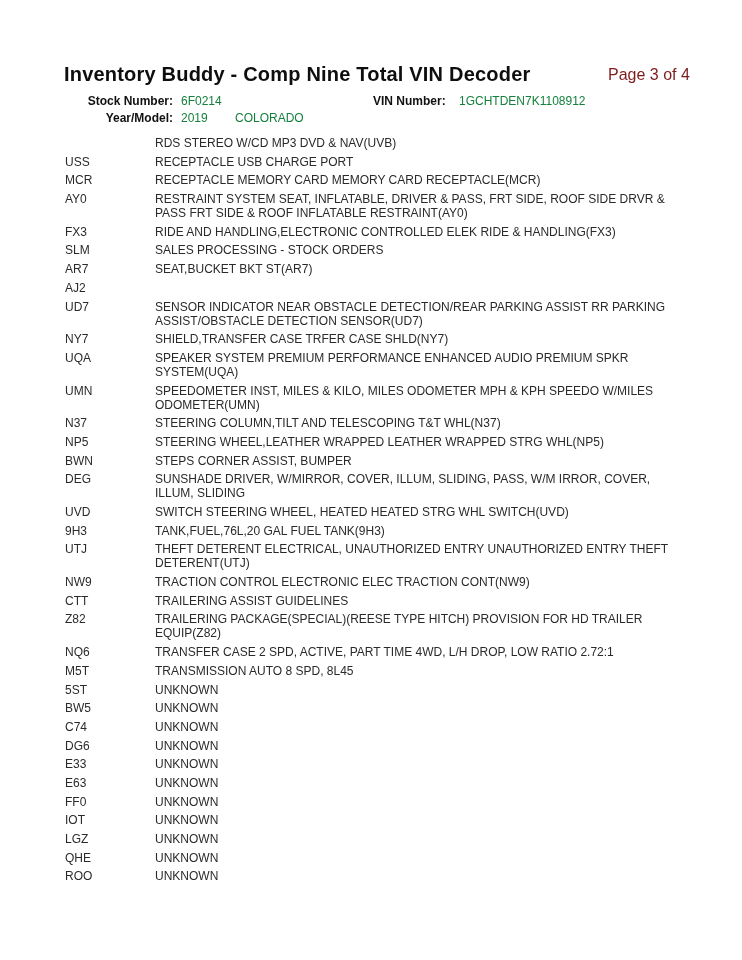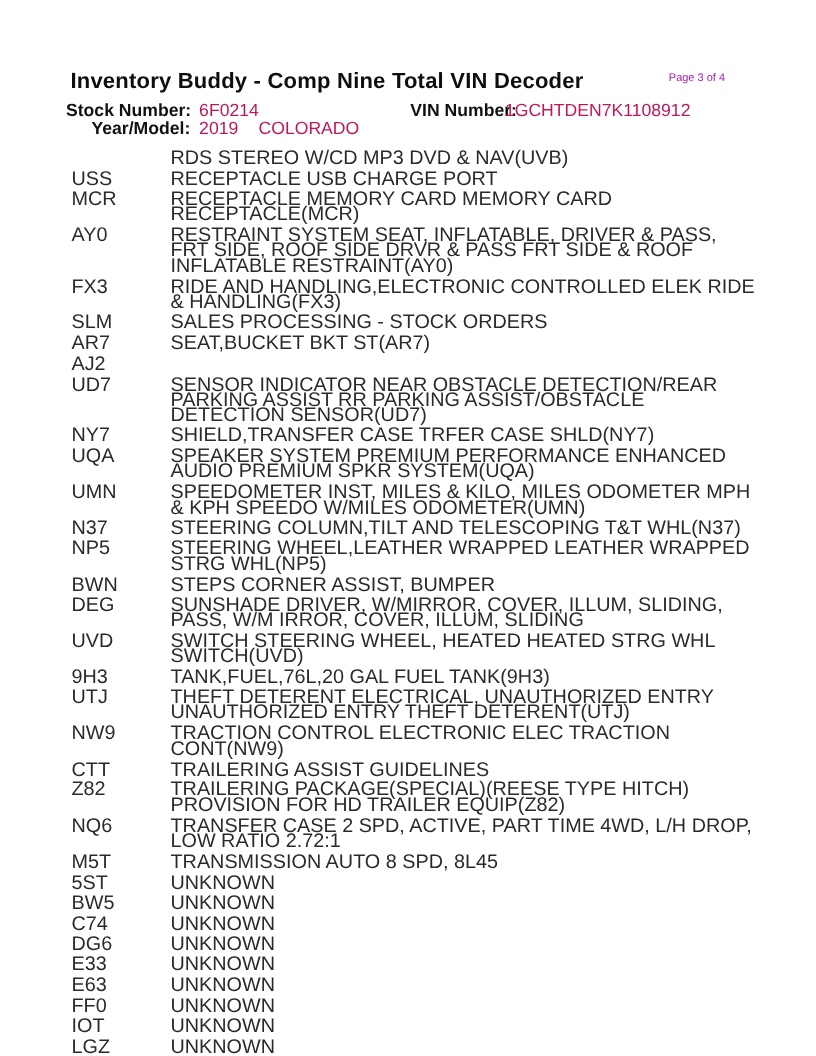--- a/index.html
+++ b/index.html
@@ -21,46 +21,46 @@
     line-height: 24px;
     font-weight: bold;
     color: #0e0e0e;
     letter-spacing: 0.2px;
     white-space: nowrap;
   }
   .page-indicator {
     position: absolute;
     left: 608px;
     top: 66px;
-    font-size: 10px;
-    color: #a21caf;
+    font-size: 16px;
+    color: #7f1d1d;
     white-space: nowrap;
   }
-  .fld { position: absolute; font-size: 16px; line-height: 14px; white-space: nowrap; }
+  .fld { position: absolute; font-size: 12px; line-height: 14px; white-space: nowrap; }
   .fld-label { font-weight: bold; color: #111111; }
-  .fld-value { color: #be185d; }
+  .fld-value { color: #15803d; }
   .lbl-right { width: 113px; text-align: right; }
   .pos-stock-label { left: 60px;  top: 94px; }
   .pos-stock-value { left: 181px; top: 94px; }
   .pos-vin-label   { left: 373px; top: 94px; }
   .pos-vin-value   { left: 459px; top: 94px; text-align: right; }
   .pos-ym-label    { left: 60px;  top: 111px; }
   .pos-year-value  { left: 181px; top: 111px; }
   .pos-model-value { left: 235px; top: 111px; }
   .options-table {
     position: absolute;
     left: 65px;
     top: 136px;
     width: 625px;
   }
   .row {
     display: flex;
     align-items: flex-start;
     margin-bottom: 4.7px;
-    font-size: 18px;
+    font-size: 12px;
     line-height: 14px;
   }
   .code {
     flex: 0 0 90px;
     width: 90px;
     color: #2a2a2a;
     white-space: nowrap;
   }
   .desc {
     width: 535px;

